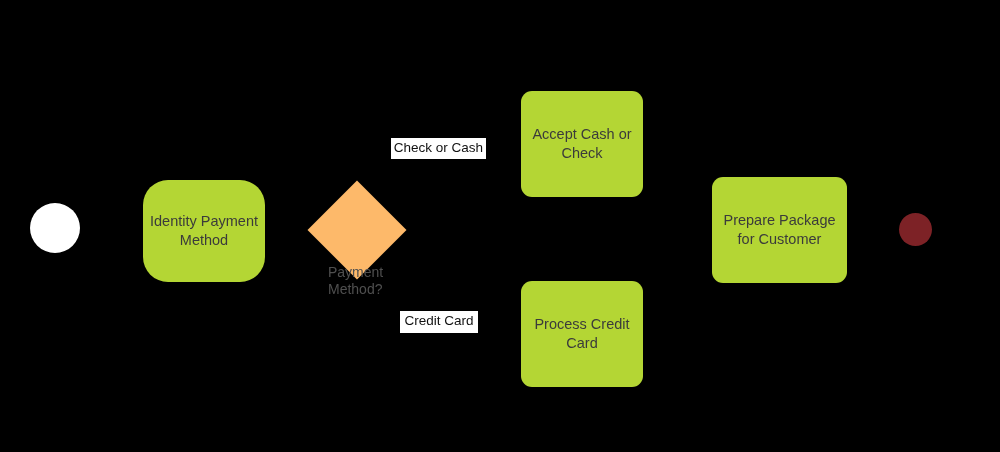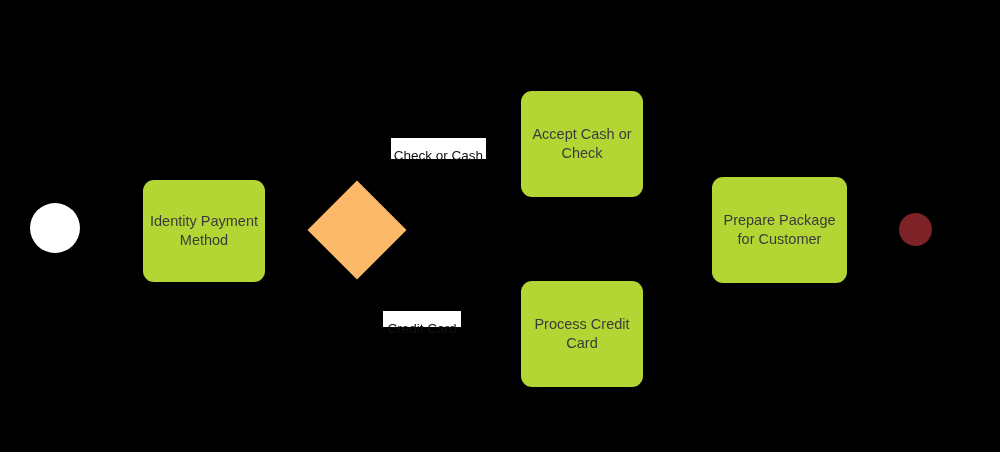--- a/index.html
+++ b/index.html
@@ -49,20 +49,21 @@
     color: #3b3b3b;
     font-size: 14.5px;
     line-height: 19px;
     padding: 4px 4px;
   }
   .process-identity {
     left: 143px;
     top: 180px;
     width: 122px;
     height: 102px;
+    border-radius: 25px;
   }
   .process-accept-cash {
     left: 521px;
     top: 91px;
     width: 122px;
     height: 106px;
   }
   .process-credit {
     left: 521px;
     top: 269px;
@@ -102,34 +103,34 @@
   }
   
   .edge-label {
     position: absolute;
     background: #ffffff;
     color: #111111;
     font-size: 13.5px;
     line-height: 20px;
     text-align: center;
     white-space: nowrap;
-    padding: 8px 2px;
+    padding: 0 2px;
     box-sizing: border-box;
   }
   .edge-label-cash {
     left: 391px;
     top: 138px;
     width: 95px;
     height: 21px;
   }
   .edge-label-credit {
-    left: 383px;
+    left: 400px;
     top: 311px;
     width: 78px;
-    height: 16px;
+    height: 22px;
   }
   
   .connector {
     position: absolute;
     background: #000000;
   }
 </style>
 </head>
 <body>
 
@@ -145,20 +146,21 @@
 
   <div class="node circle start-circle"></div>
 
   <div class="node process process-identity">
     <span>Identity Payment Method</span>
   </div>
 
   <div class="node diamond-wrap">
     <div class="diamond-shape"></div>
   </div>
+  <div class="diamond-label">Payment Method?</div>
 
   <div class="edge-label edge-label-cash">Check or Cash</div>
 
   <div class="edge-label edge-label-credit">Credit Card</div>
 
   <div class="node process process-accept-cash">
     <span>Accept Cash or Check</span>
   </div>
 
   <div class="node process process-credit">

